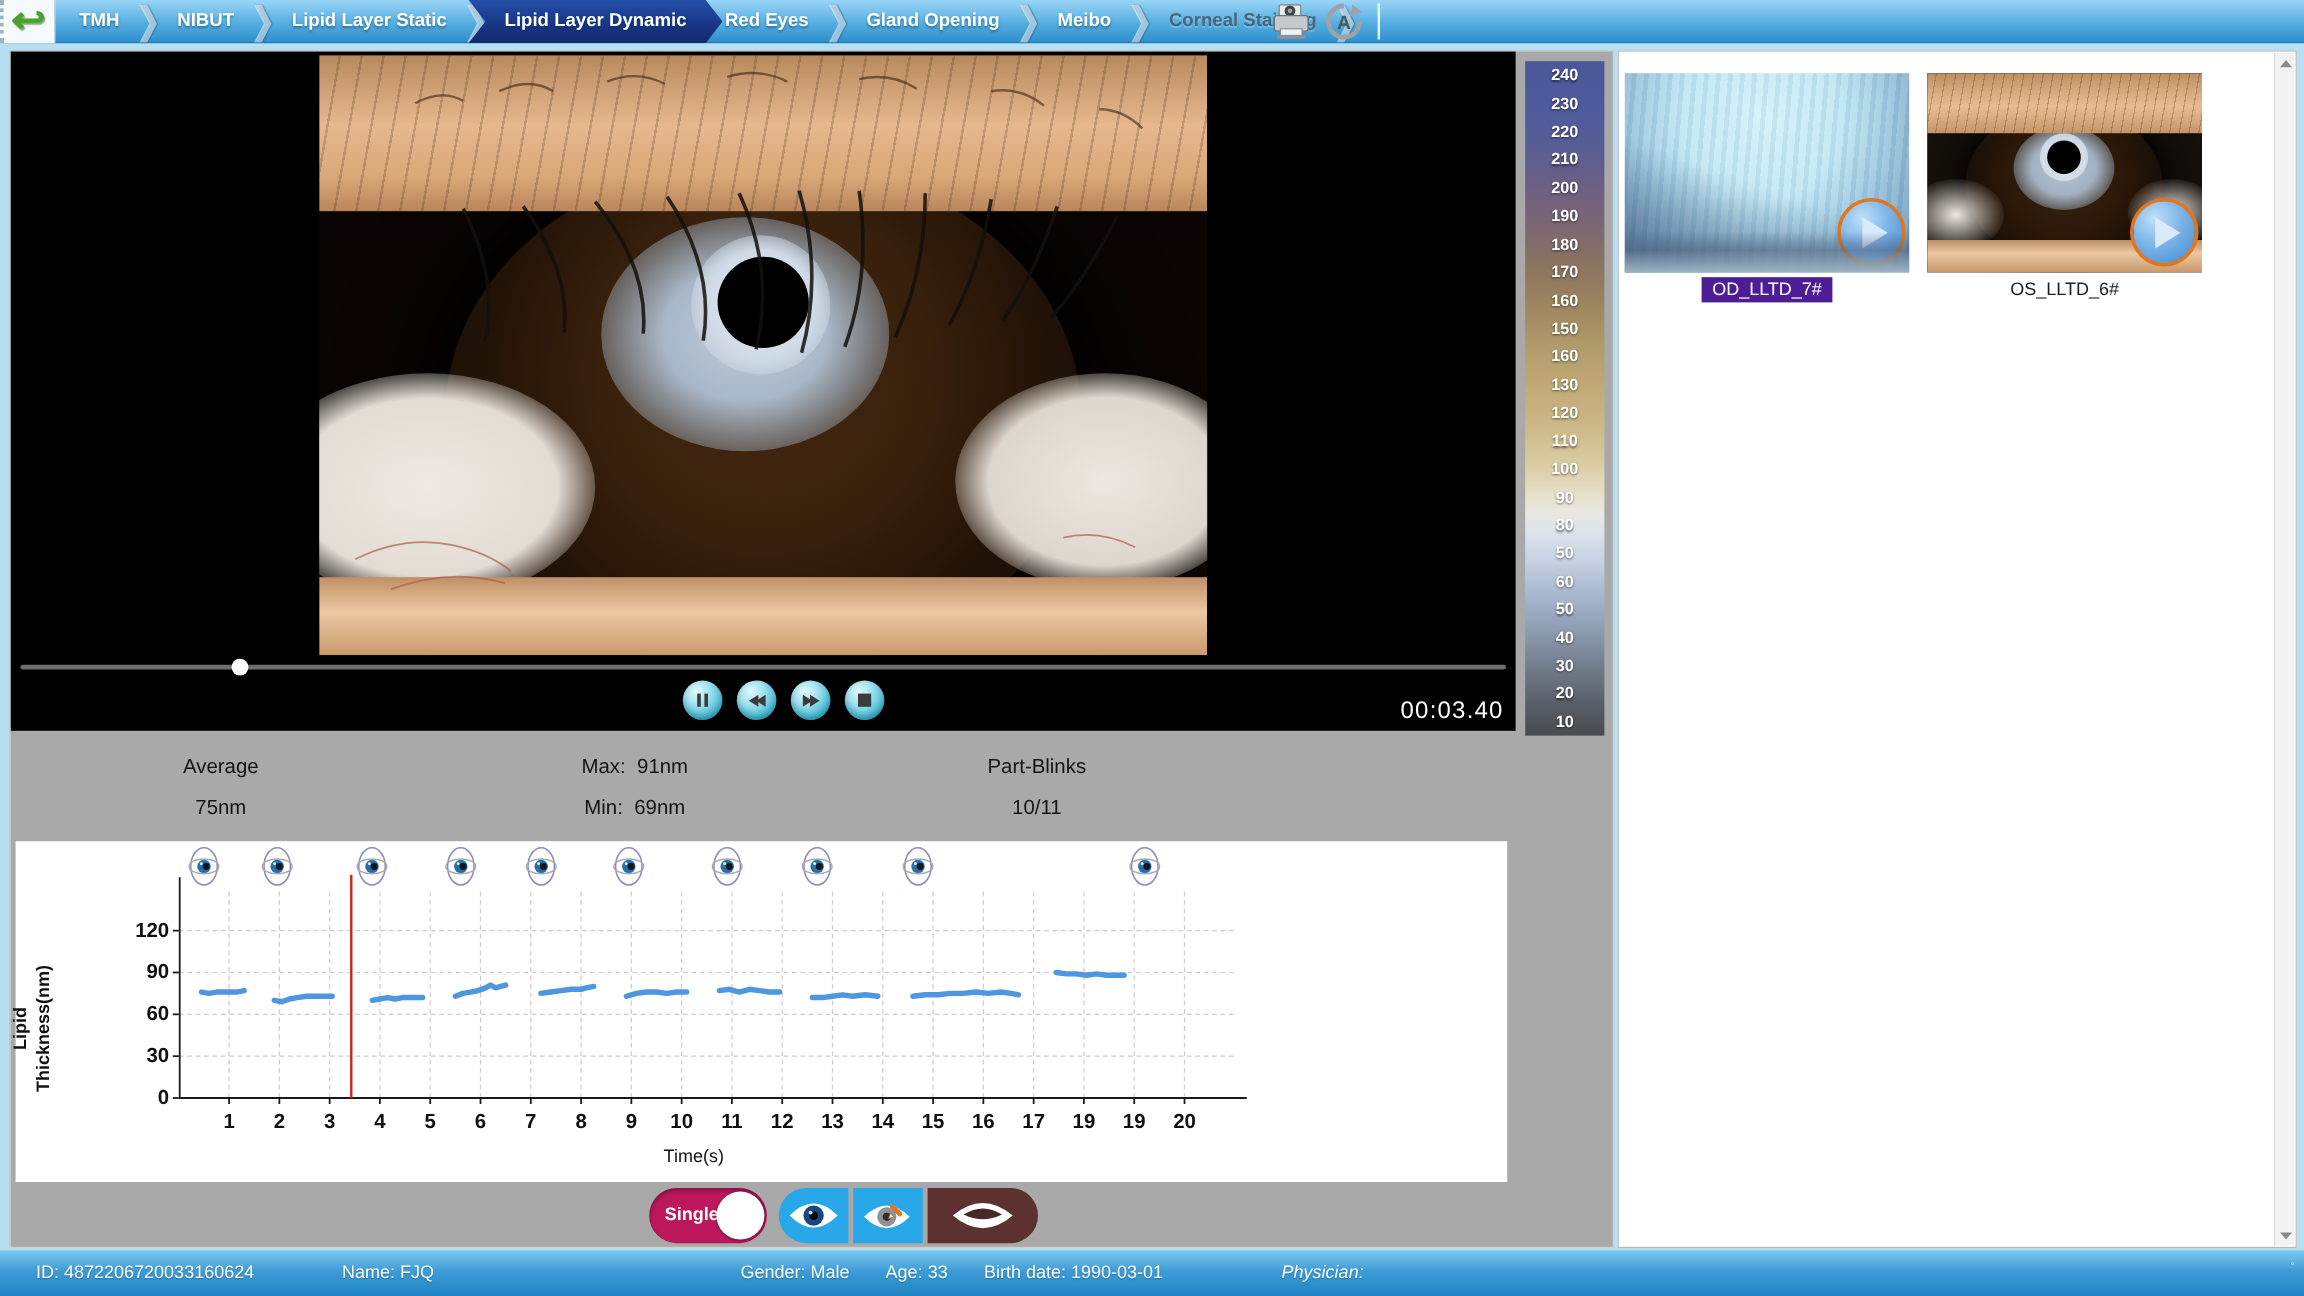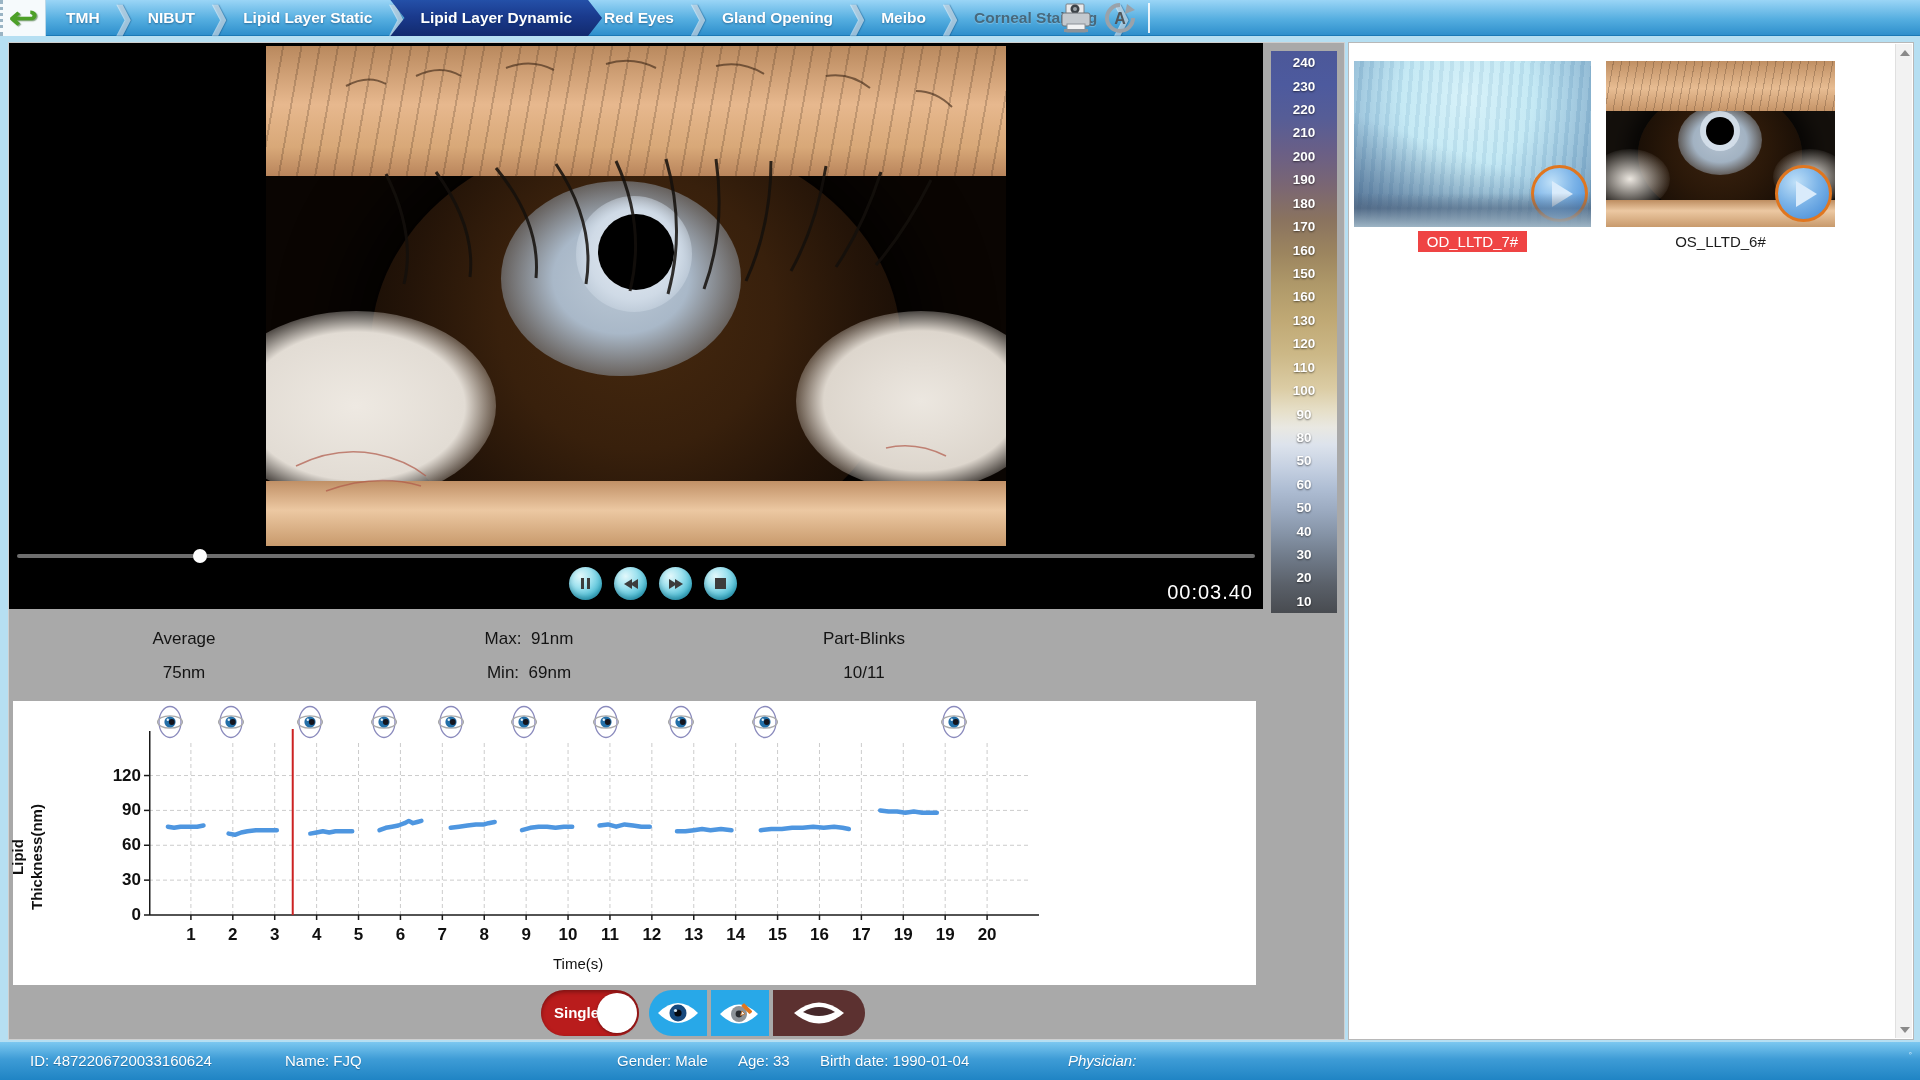--- a/index.html
+++ b/index.html
@@ -94,21 +94,21 @@
   .blink-icon { position:absolute; top:0; width:26px; height:34px; }
   #plot-svg { position:absolute; left:136px; top:42px; overflow:visible; }
   .xtick-label { position:absolute; top:224px; width:30px; text-align:center; font-size:17px; font-weight:bold; color:#101010; }
   .ytick-label { position:absolute; left:88px; width:40px; text-align:right; font-size:17px; font-weight:bold; color:#101010; }
   #xaxis-title { position:absolute; left:540px; top:254px; font-size:15px; color:#101010; }
   #yaxis-title { position:absolute; left:-4px; top:96px; width:120px; text-align:center;
     transform:rotate(-90deg); transform-origin:60px 60px; font-size:15px; font-weight:bold; color:#101010; line-height:1.25; }
 
   
   #bottom-controls { position:absolute; left:532px; top:946px; height:47px; display:flex; align-items:center; }
-  #single-toggle { position:relative; width:98px; height:46px; border-radius:23px; background:#b91c1c;
+  #single-toggle { position:relative; width:98px; height:46px; border-radius:23px; background:#be185d;
     box-shadow:inset 0 2px 4px rgba(0,0,0,.35); }
   #single-toggle .lbl { position:absolute; left:13px; top:14px; color:#fff; font-size:15px; font-weight:bold; }
   #single-toggle .knob { position:absolute; right:2px; top:3px; width:40px; height:40px; border-radius:50%; background:#fff;
     box-shadow:0 1px 3px rgba(0,0,0,.4); }
   .eye-btn { height:46px; background:#28a8e8; margin-left:4px; display:flex; align-items:center; justify-content:center; }
   #eye-btn-view { width:58px; border-radius:23px 0 0 23px; margin-left:10px; }
   #eye-btn-edit { width:58px; }
   #eye-btn-closed { width:92px; border-radius:0 23px 23px 0; background:#5c3130; }
 
   
@@ -140,21 +140,21 @@
   .mini-pupil { position:absolute; left:100px; top:56px; width:28px; height:28px; border-radius:50%; background:#000;
     box-shadow:0 0 0 6px rgba(220,230,240,.8); }
   .play-btn { position:absolute; right:3px; bottom:5px; width:57px; height:57px; border-radius:50%;
     border:3px solid #e0761f;
     background:radial-gradient(circle at 35% 28%, #bfe0f8 0%, #7cb4e8 45%, #3f86d4 100%);
     display:flex; align-items:center; justify-content:center; }
   .play-tri { width:0; height:0; border-top:13px solid transparent; border-bottom:13px solid transparent;
     border-left:21px solid #d9ebfb; margin-left:6px; }
   .thumb-label { position:absolute; top:190px; font-size:15px; text-align:center; }
   #thumb1-label { left:5px; width:237px; }
-  #thumb1-label span { background:#ef4444; color:#fff; padding:2px 9px; }
+  #thumb1-label span { background:#4c1d95; color:#fff; padding:2px 9px; }
   #thumb2-label { left:257px; width:229px; color:#1c1c1c; }
   #right-scrollbar { position:absolute; right:1px; top:1px; width:17px; height:994px; background:#f2f2f2; border-left:1px solid #e0e0e0; }
   .scroll-arrow { position:absolute; left:0; width:17px; height:17px; display:flex; align-items:center; justify-content:center; }
   .arrow-up-glyph { width:0; height:0; border-left:5px solid transparent; border-right:5px solid transparent; border-bottom:6px solid #8a8a8a; }
   .arrow-dn-glyph { width:0; height:0; border-left:5px solid transparent; border-right:5px solid transparent; border-top:6px solid #8a8a8a; }
 
   
   #status-bar { position:absolute; left:0; top:1042px; width:1920px; height:38px;
     background:linear-gradient(180deg,#7cc8f0 0%,#3e9cd6 45%,#1f84c4 100%); color:#fff; font-size:15px; }
   .status-item { position:absolute; top:10px; white-space:nowrap; text-shadow:0 1px 1px rgba(0,50,90,.4); }
@@ -571,17 +571,17 @@
           <span class="arrow-dn-glyph"></span>
         </div>
     </div>
   </div>
 
   <div id="status-bar">
     <span class="status-item" style="left:30px;">ID: 4872206720033160624</span>
     <span class="status-item" style="left:285px;">Name: FJQ</span>
     <span class="status-item" style="left:617px;">Gender: Male</span>
     <span class="status-item" style="left:738px;">Age: 33</span>
-    <span class="status-item" style="left:820px;">Birth date: 1990-01-04</span>
+    <span class="status-item" style="left:820px;">Birth date: 1990-03-01</span>
     <span class="status-item" style="left:1068px;font-style:italic;">Physician:</span>
     <span id="status-mark">◦</span>
   </div>
 </div>
 
 </body></html>

